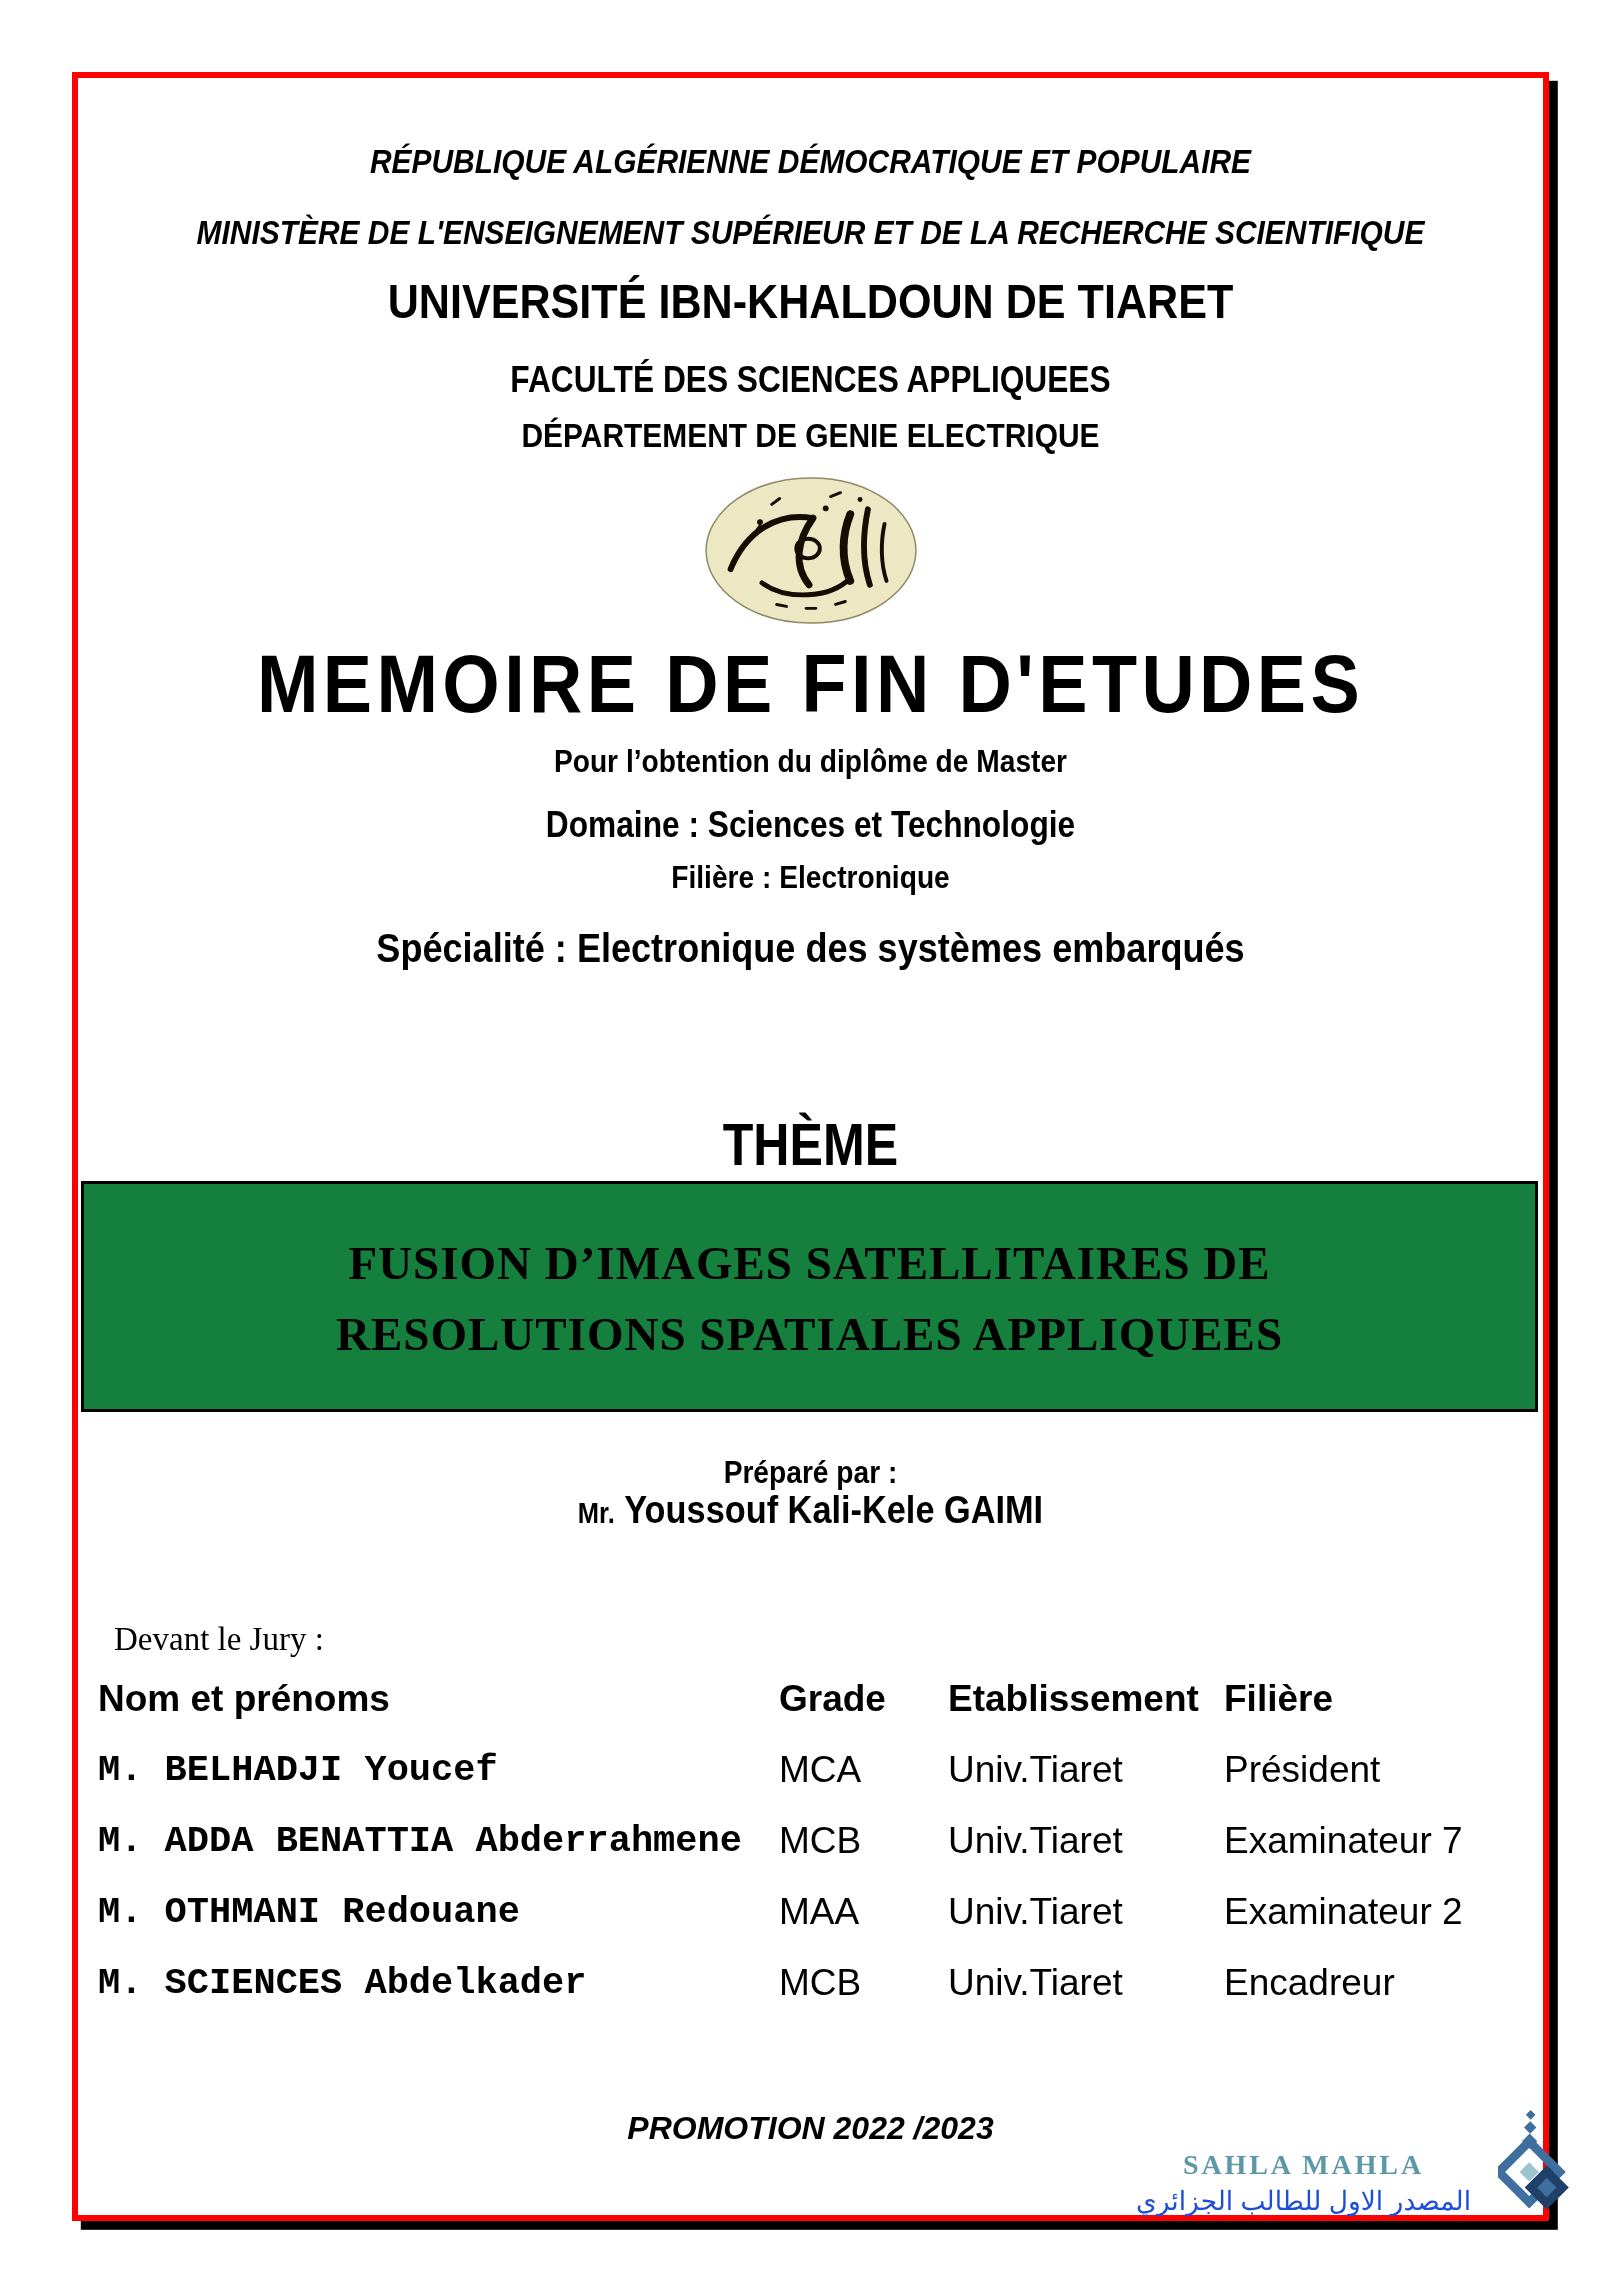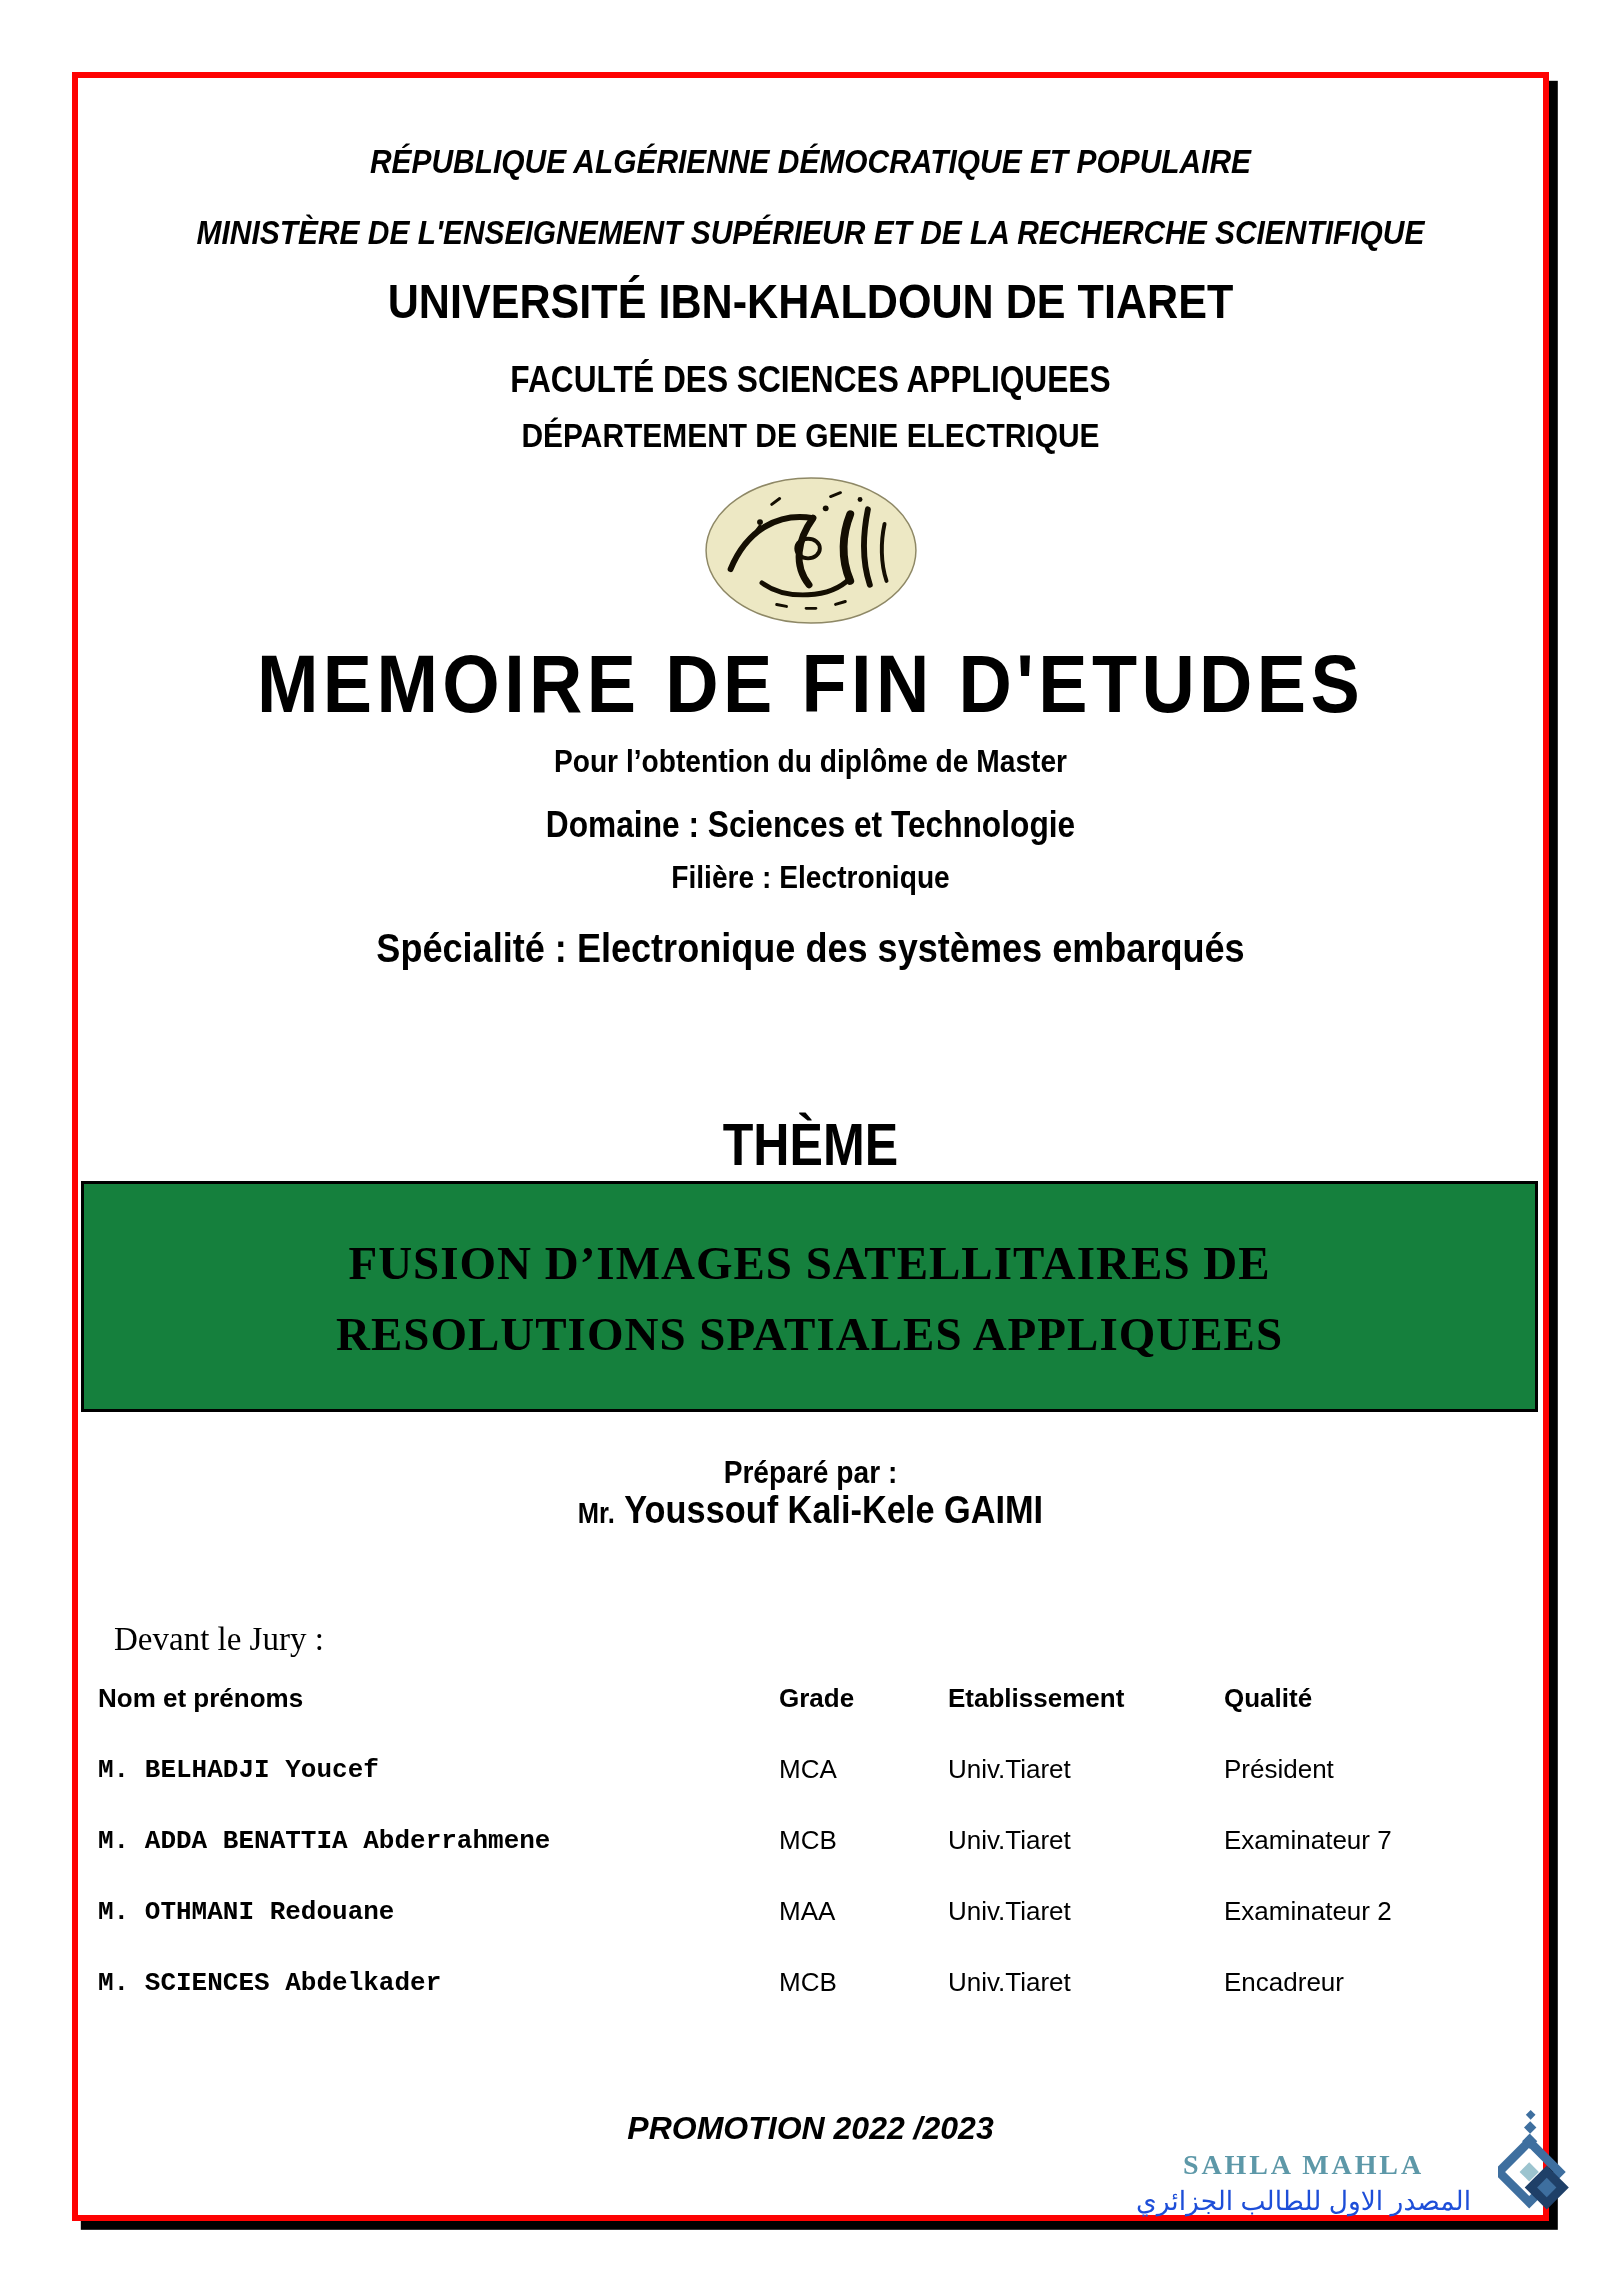--- a/index.html
+++ b/index.html
@@ -49,21 +49,21 @@
   .prepname .hon { font-size:29px; }
 
   .jurylabel {
     position:absolute; left:114px; top:1619px;
     font-family:"Liberation Serif", serif; font-weight:normal;
     font-size:33px; line-height:40px;
   }
   .jury { position:absolute; left:98px; top:1663px; width:1392px; }
   .jrow {
     display:grid; grid-template-columns:681px 169px 276px auto;
-    height:71px; align-items:center; font-size:26px; white-space:nowrap;
+    height:71px; align-items:center; font-size:37px; white-space:nowrap;
   }
   .jrow.head > div { font-weight:bold; }
   .jrow .cname { font-weight:bold;font-family:Liberation Mono, monospace; }
 
   .promo { top:2109px; font-size:32px; line-height:39px; }
 
   .sahla { position:absolute; left:1122px; top:2143px; width:363px; text-align:center; z-index:6; }
   .sahla .nm {
     font-family:"Liberation Serif", serif; font-weight:bold;
     font-size:28px; line-height:43px; letter-spacing:2.9px;
@@ -125,21 +125,21 @@
   <div class="line b narrow preplabel">Préparé par :</div>
   <div class="line b narrow prepname"><span class="hon">Mr.</span>&nbsp;<span>Youssouf Kali-Kele GAIMI</span></div>
 
   <div class="jurylabel">Devant le Jury :</div>
 
   <div class="jury">
     <div class="jrow head">
       <div>Nom et prénoms</div>
       <div>Grade</div>
       <div>Etablissement</div>
-      <div>Qualité</div>
+      <div>Filière</div>
     </div>
     <div class="jrow">
       <div class="cname">M. BELHADJI Youcef</div>
       <div>MCA</div>
       <div>Univ.Tiaret</div>
       <div>Président</div>
     </div>
     <div class="jrow">
       <div class="cname">M. ADDA BENATTIA Abderrahmene</div>
       <div>MCB</div>

